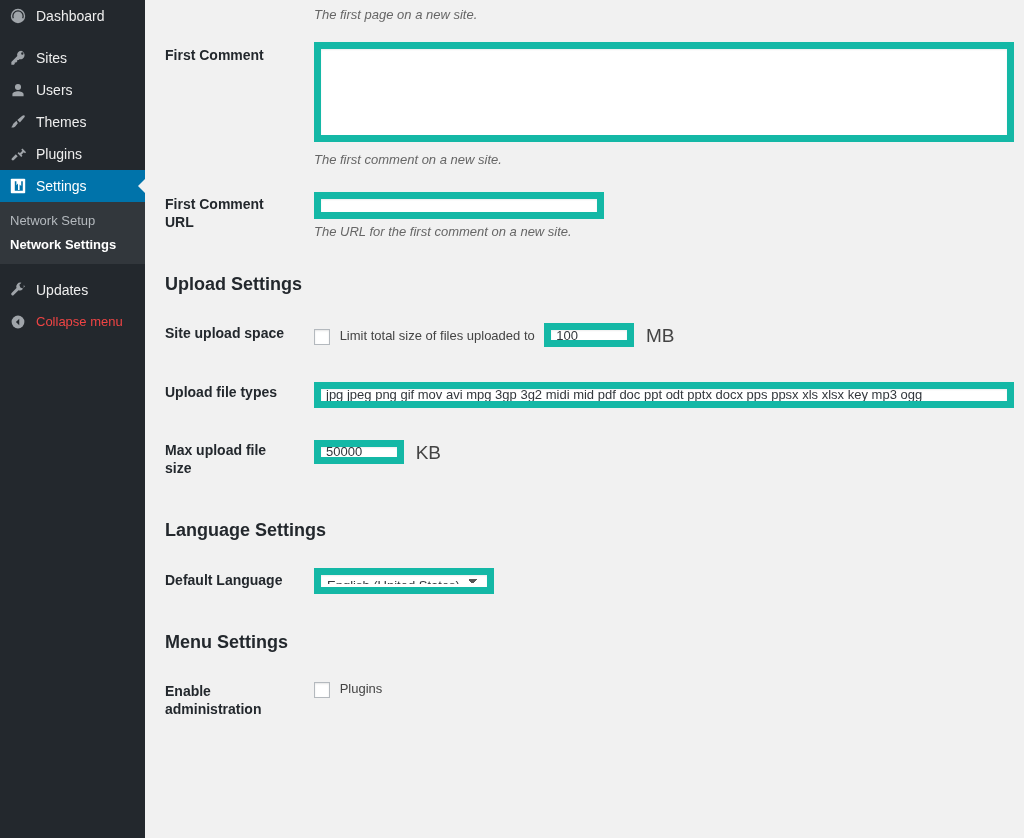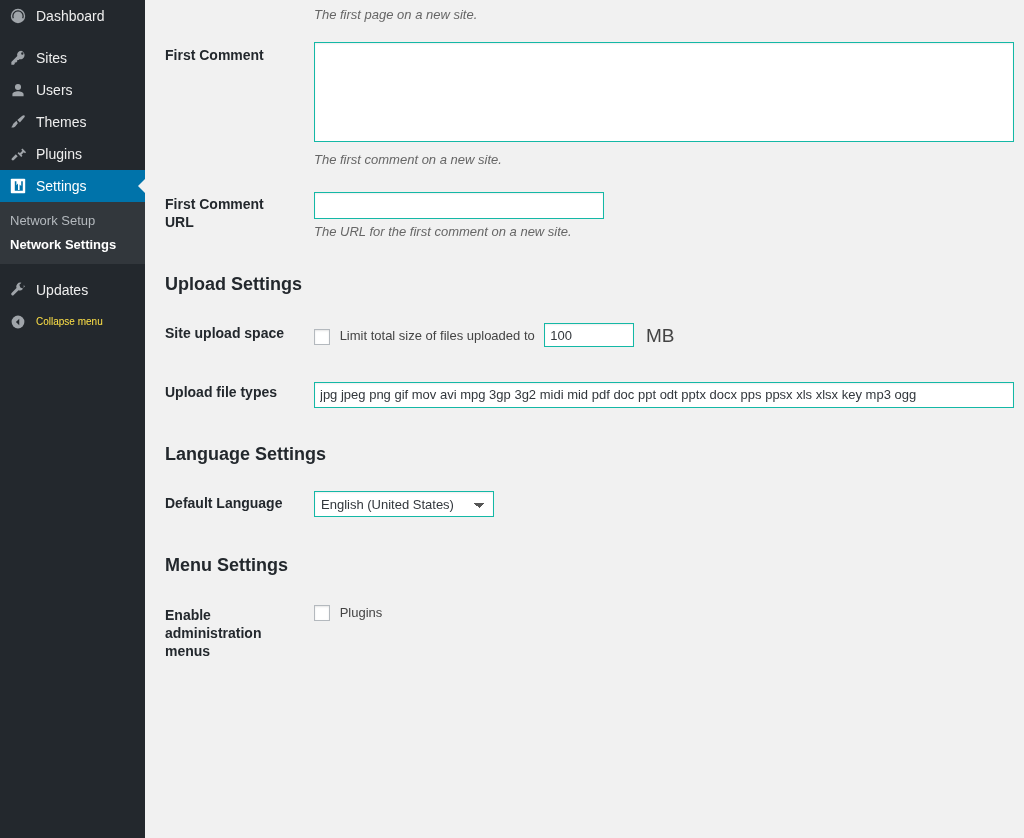--- a/index.html
+++ b/index.html
@@ -64,21 +64,21 @@
   .submenu-item {
     display: block;
     padding: 3px 0 3px 10px;
     font-size: 13px;
     line-height: 18px;
     color: #b4b9be;
     cursor: pointer;
     white-space: nowrap;
   }
   .submenu-item.current { color: #fff; font-weight: bold; }
-  .collapse-item .m-label { color: #fde047; font-size: 10px; }
+  .collapse-item .m-label { color: #ef4444; font-size: 13px; }
 
   
   #wpbody {
     position: absolute; top: 0; left: 145px;
     width: 879px; height: 722px;
     background: #f1f1f1;
     overflow: hidden;
   }
   .form-table { width: 100%; border-collapse: collapse; }
   .form-table th {
@@ -108,21 +108,21 @@
     font-weight: 600;
     color: #23282d;
     margin: 0;
     padding: 0;
     line-height: 1.3;
   }
   input[type="text"], input[type="number"], textarea, select {
     font-family: "Liberation Sans", sans-serif;
     font-size: 13px;
     color: #32373c;
-    border: 1px solid #14b8a6;
+    border: 7px solid #14b8a6;
     background: #fff;
     box-shadow: inset 0 1px 2px rgba(0,0,0,0.07);
     border-radius: 0;
     padding: 3px 5px;
     outline: none;
   }
   textarea { resize: none; line-height: 1.4; }
   input[type="checkbox"] {
     -webkit-appearance: none;
     appearance: none;
@@ -297,20 +297,29 @@
 
           <tr>
             <th style="padding:20px 10px 20px 20px;">
               <span>Upload file types</span>
             </th>
             <td style="padding:19px 10px 10px 10px;">
               <input type="text" style="width: 700px; height: 26px;" value="jpg jpeg png gif mov avi mpg 3gp 3g2 midi mid pdf doc ppt odt pptx docx pps ppsx xls xlsx key mp3 ogg">
             </td>
           </tr>
 
+          <tr>
+            <th style="padding:20px 10px 20px 20px;">
+              <span>Max upload file size</span>
+            </th>
+            <td style="padding:19px 10px 10px 10px;">
+              <input type="text" style="width: 90px; height: 24px;" value="50000">
+              <span class="unit">KB</span>
+            </td>
+          </tr>
 
           <tr>
             <th colspan="2" style="padding:22px 10px 8px 20px;">
               <h2 class="section-title">Language Settings</h2>
             </th>
           </tr>
 
           <tr>
             <th style="padding:20px 10px 20px 20px;">
               <span>Default Language</span>

